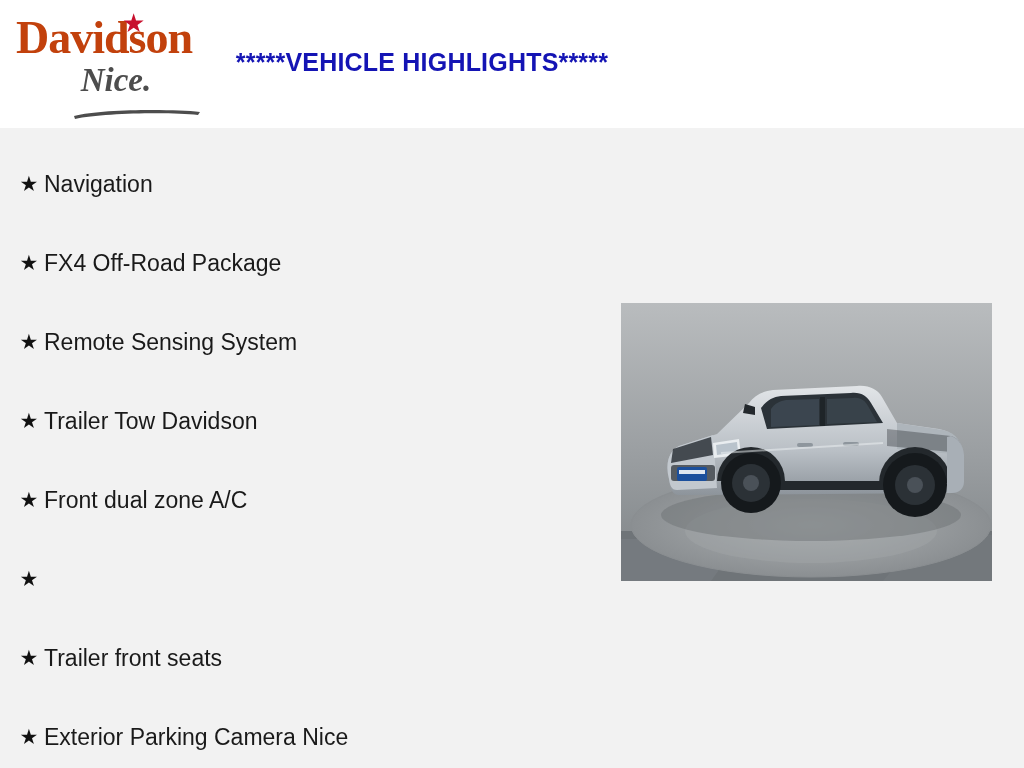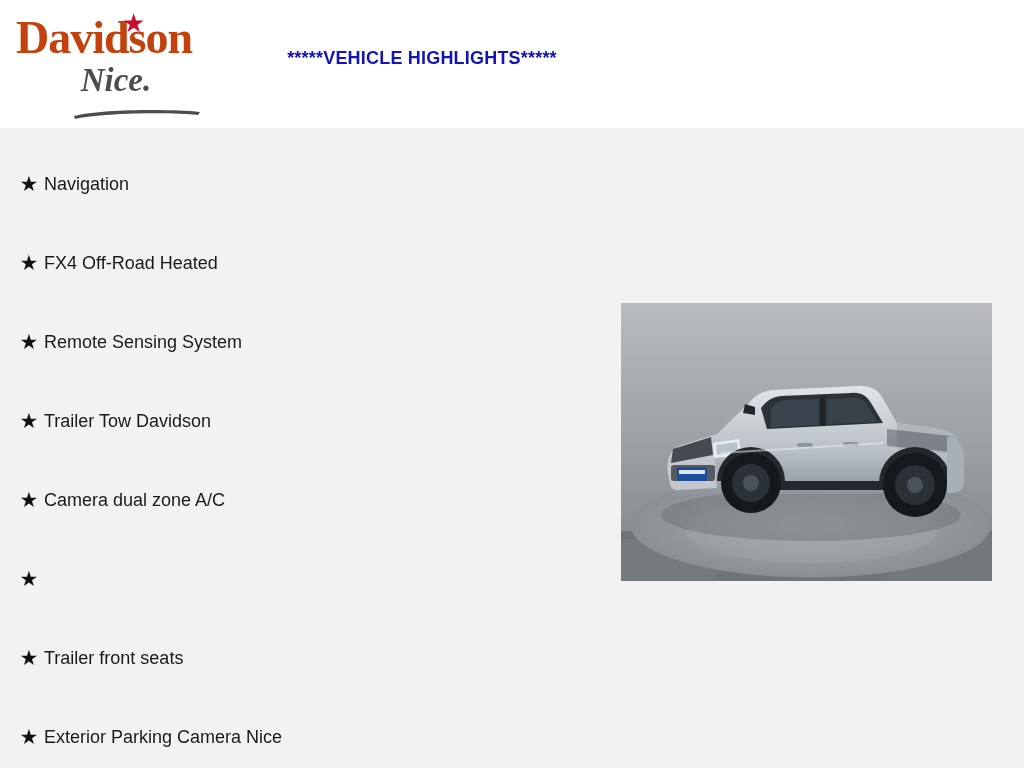--- a/index.html
+++ b/index.html
@@ -70,21 +70,21 @@
     top: 96px;
     width: 130px;
     height: 12px;
   }
   .title {
     position: absolute;
     left: 0;
     top: 48px;
     width: 844px;
     text-align: center;
-    font-size: 18px;
+    font-size: 25px;
     font-weight: bold;
     color: #1414b4;
     letter-spacing: 0.2px;
   }
   
   .list {
     position: absolute;
     left: 0;
     top: 128px;
     width: 620px;
@@ -98,21 +98,21 @@
   }
   .bullet {
     width: 30px;
     font-size: 21px;
     color: #111111;
     line-height: 24px;
     text-align: center;
     flex: none;
   }
   .item-label {
-    font-size: 18px;
+    font-size: 23px;
     color: #1a1a1a;
     line-height: 30px;
   }
   
   .photo {
     position: absolute;
     left: 621px;
     top: 303px;
     width: 371px;
     height: 278px;
@@ -146,36 +146,36 @@
 
   <div class="list">
 
     <div class="list-item">
       <span class="bullet">★</span>
       <span class="item-label">Navigation</span>
     </div>
 
     <div class="list-item">
       <span class="bullet">★</span>
-      <span class="item-label">FX4 Off-Road Heated</span>
+      <span class="item-label">FX4 Off-Road Package</span>
     </div>
 
     <div class="list-item">
       <span class="bullet">★</span>
       <span class="item-label">Remote Sensing System</span>
     </div>
 
     <div class="list-item">
       <span class="bullet">★</span>
       <span class="item-label">Trailer Tow Davidson</span>
     </div>
 
     <div class="list-item">
       <span class="bullet">★</span>
-      <span class="item-label">Camera dual zone A/C</span>
+      <span class="item-label">Front dual zone A/C</span>
     </div>
 
     <div class="list-item">
       <span class="bullet">★</span>
     </div>
 
     <div class="list-item">
       <span class="bullet">★</span>
       <span class="item-label">Trailer front seats</span>
     </div>

